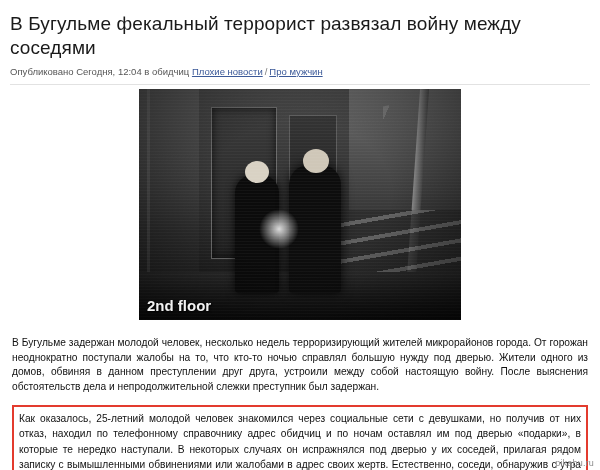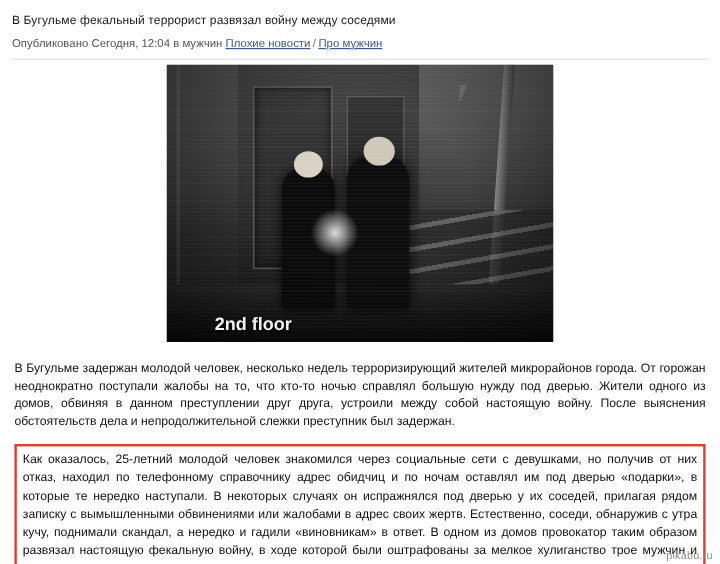--- a/index.html
+++ b/index.html
@@ -17,21 +17,21 @@
   }
   .page {
     width: 600px;
     height: 470px;
     position: relative;
     background: #ffffff;
     box-sizing: border-box;
     padding: 10px 10px 0 10px;
   }
   .title {
-    font-size: 10px;
+    font-size: 19px;
     font-weight: normal;
     color: #1a1a1a;
     line-height: 1.25;
     margin: 2px 0 6px 0;
     letter-spacing: 0.1px;
   }
   .meta {
     font-size: 9.5px;
     color: #555555;
     margin-bottom: 6px;
@@ -185,21 +185,20 @@
     pointer-events: none;
   }
   .cctv .osd {
     position: absolute;
     left: 8px; bottom: 6px;
     color: #f2f2f2;
     font-family: "Liberation Sans", sans-serif;
     font-size: 15px;
     font-weight: bold;
     text-shadow: 1px 1px 2px #000;
-    margin-left: 32px;
   }
   .body-text {
     font-size: 10.2px;
     line-height: 1.45;
     color: #111111;
     text-align: justify;
     margin: 16px 2px 10px 2px;
   }
   .highlight-box {
     border: 2px solid #e33b2e;
@@ -227,21 +226,21 @@
 </head>
 <body>
 
 <div class="page">
 
   <h1 class="title">В Бугульме фекальный террорист развязал войну между соседями</h1>
 
   <div class="meta">
     <span>Опубликовано</span>
     <span>Сегодня, 12:04</span>
-    <span>в мужчин</span>
+    <span>в обидчиц</span>
     <a href="#">Плохие новости</a><span class="sep">/</span><a href="#">Про мужчин</a>
   </div>
 
   <div class="divider"></div>
 
   <div class="image-wrap">
     <div class="cctv">
       <div class="wall-left"></div>
       <div class="wall-back"></div>
       <div class="wall-right"></div>

